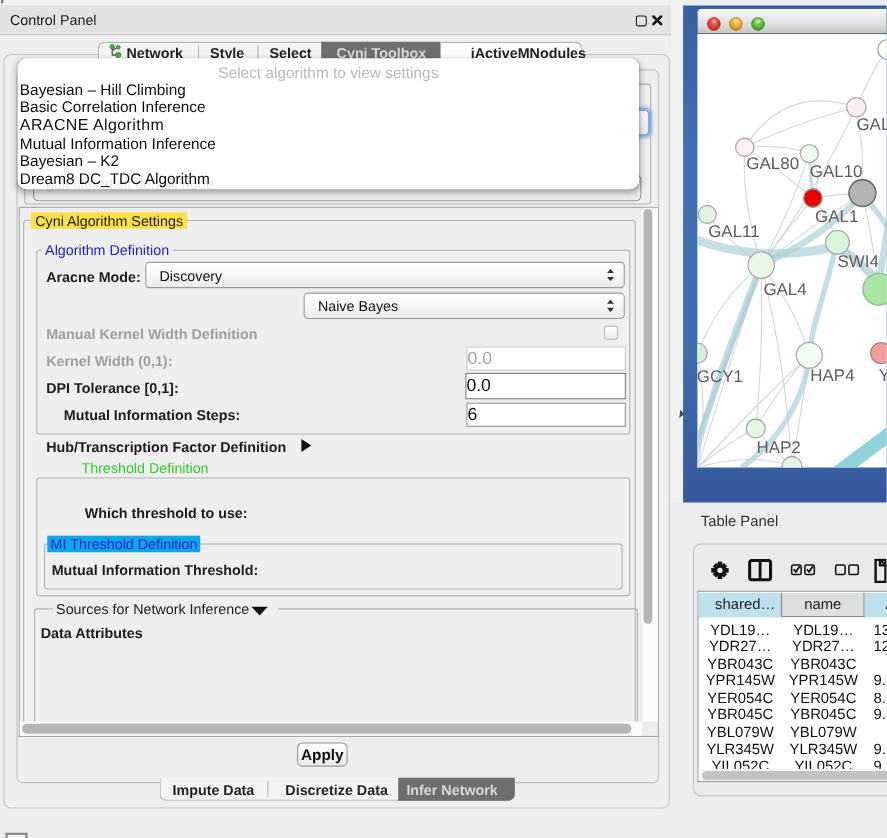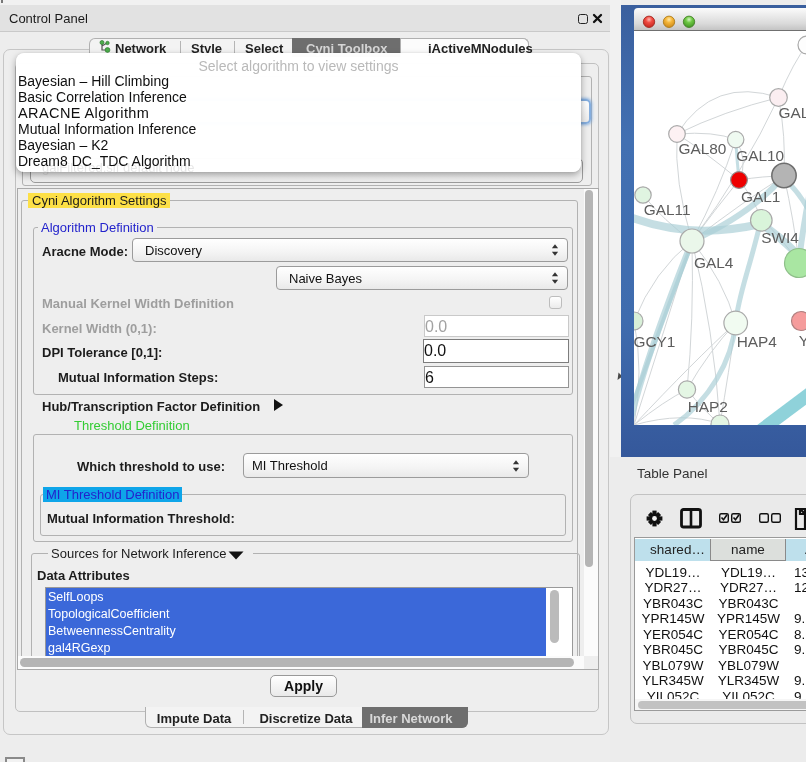--- a/index.html
+++ b/index.html
@@ -85,46 +85,35 @@
  <div class="fld" style="left:406px;top:177px;width:145px;height:22px;border:1px solid #949494;color:#111;padding:2px 8px 0 0;">6</div>
 
  <div class="lbl" style="left:24px;top:210px;">Hub/Transcription Factor Definition</div>
  <svg class="abs" style="left:254px;top:209px;" width="12" height="14" viewBox="0 0 12 14">
       <path d="M2 1 L11 7 L2 13 Z" fill="#111"></path>
     </svg>
 
  <div class="abs" style="left:15px;top:245px;width:540px;height:108px;border:1px solid #b2b2b2;border-radius:3px;"></div>
  <div class="abs" style="left:20px;top:229px;background:#eeeeee;padding:0 3px;font-size:13px;color:#33cc33;margin-left:33px;">Threshold Definition</div>
  <div class="lbl" style="left:59px;top:270px;">Which threshold to use:</div>
- <div class="combo" style="left:225px;top:264px;width:286px;height:25px;">
-      <span class="tx" style="left:8px;">MI Threshold</span>
-  <svg class="spin" viewBox="0 0 9 14">
-        <path d="M4.5 0.5 L8 5 L1 5 Z" fill="#333"></path>
-        <path d="M4.5 13.5 L8 9 L1 9 Z" fill="#333"></path>
-      </svg>
-    </div>
 
  <div class="abs" style="left:22px;top:305px;width:526px;height:42px;border:1px solid #b2b2b2;border-radius:3px;"></div>
  <div class="abs" style="left:25px;top:298px;background:#0ea5e9;padding:0 3px;font-size:13px;color:#2323cc;">MI Threshold Definition</div>
  <div class="lbl" style="left:29px;top:322px;">Mutual Information Threshold:</div>
 
  <div class="abs" style="left:13px;top:364px;width:549px;height:150px;border:1px solid #b2b2b2;border-radius:3px;"></div>
  <div class="abs" style="left:30px;top:357px;background:#eeeeee;padding:0 26px 0 3px;font-size:13px;color:#1c1c1c;">Sources for Network Inference</div>
  <svg class="abs" style="left:210px;top:362px;" width="16" height="9" viewBox="0 0 16 9">
       <path d="M0.5 0.5 L15.5 0.5 L8 8.5 Z" fill="#111"></path>
     </svg>
  <div class="lbl" style="left:19px;top:379px;">Data Attributes</div>
 
- <div class="abs" style="left:27px;top:398px;width:528px;height:70px;border:1px solid #999;background:#fff;">
-   <div class="abs" style="left:0;top:0;width:500px;height:68px;background:#3b68d9;color:#fff;font-size:12.5px;line-height:17px;padding:1px 0 0 2px;">SelfLoops<br>TopologicalCoefficient<br>BetweennessCentrality<br>gal4RGexp</div>
-   <div class="abs" style="left:504px;top:2px;width:9px;height:53px;background:#bbb;border-radius:4.5px;"></div>
- </div>
 </div>
 
-<div class="abs" style="left:270px;top:675px;width:67px;height:22px;border:1px solid #999;border-radius:5px;background:linear-gradient(#fff,#e9e9e9);text-align:center;font-size:14px;color:#111;line-height:21px;font-weight:bold;">Apply</div>
+<div class="abs" style="left:270px;top:675px;width:46px;height:22px;border:1px solid #999;border-radius:5px;background:linear-gradient(#fff,#e9e9e9);text-align:center;font-size:14px;color:#111;line-height:21px;font-weight:bold;">Apply</div>
 
 <div class="abs" style="left:145px;top:707px;width:323px;height:21px;background:#f3f3f3;border:1px solid #b0b0b0;border-top:none;border-radius:0 0 6px 6px;"></div>
 <div class="abs" style="left:362px;top:707px;width:106px;height:21px;background:#6e6e6e;border-radius:0 0 6px 0;"></div>
 <div class="abs" style="left:243px;top:710px;width:1px;height:14px;background:#b5b5b5;"></div>
 <div class="abs" style="left:145px;top:711px;width:98px;text-align:center;font-size:13px;font-weight:bold;color:#222;">Impute Data</div>
 <div class="abs" style="left:243px;top:711px;width:119px;text-align:center;font-size:13px;font-weight:bold;color:#222;padding-left:7px;">Discretize Data</div>
 <div class="abs" style="left:362px;top:711px;width:106px;text-align:center;font-size:13px;font-weight:bold;color:#d9d9d9;padding-right:8px;">Infer Network</div>
 
 <div class="abs" style="left:5px;top:757px;width:20px;height:10px;border:2px solid #8a8a8a;background:#f2f2f2;"></div>
 

